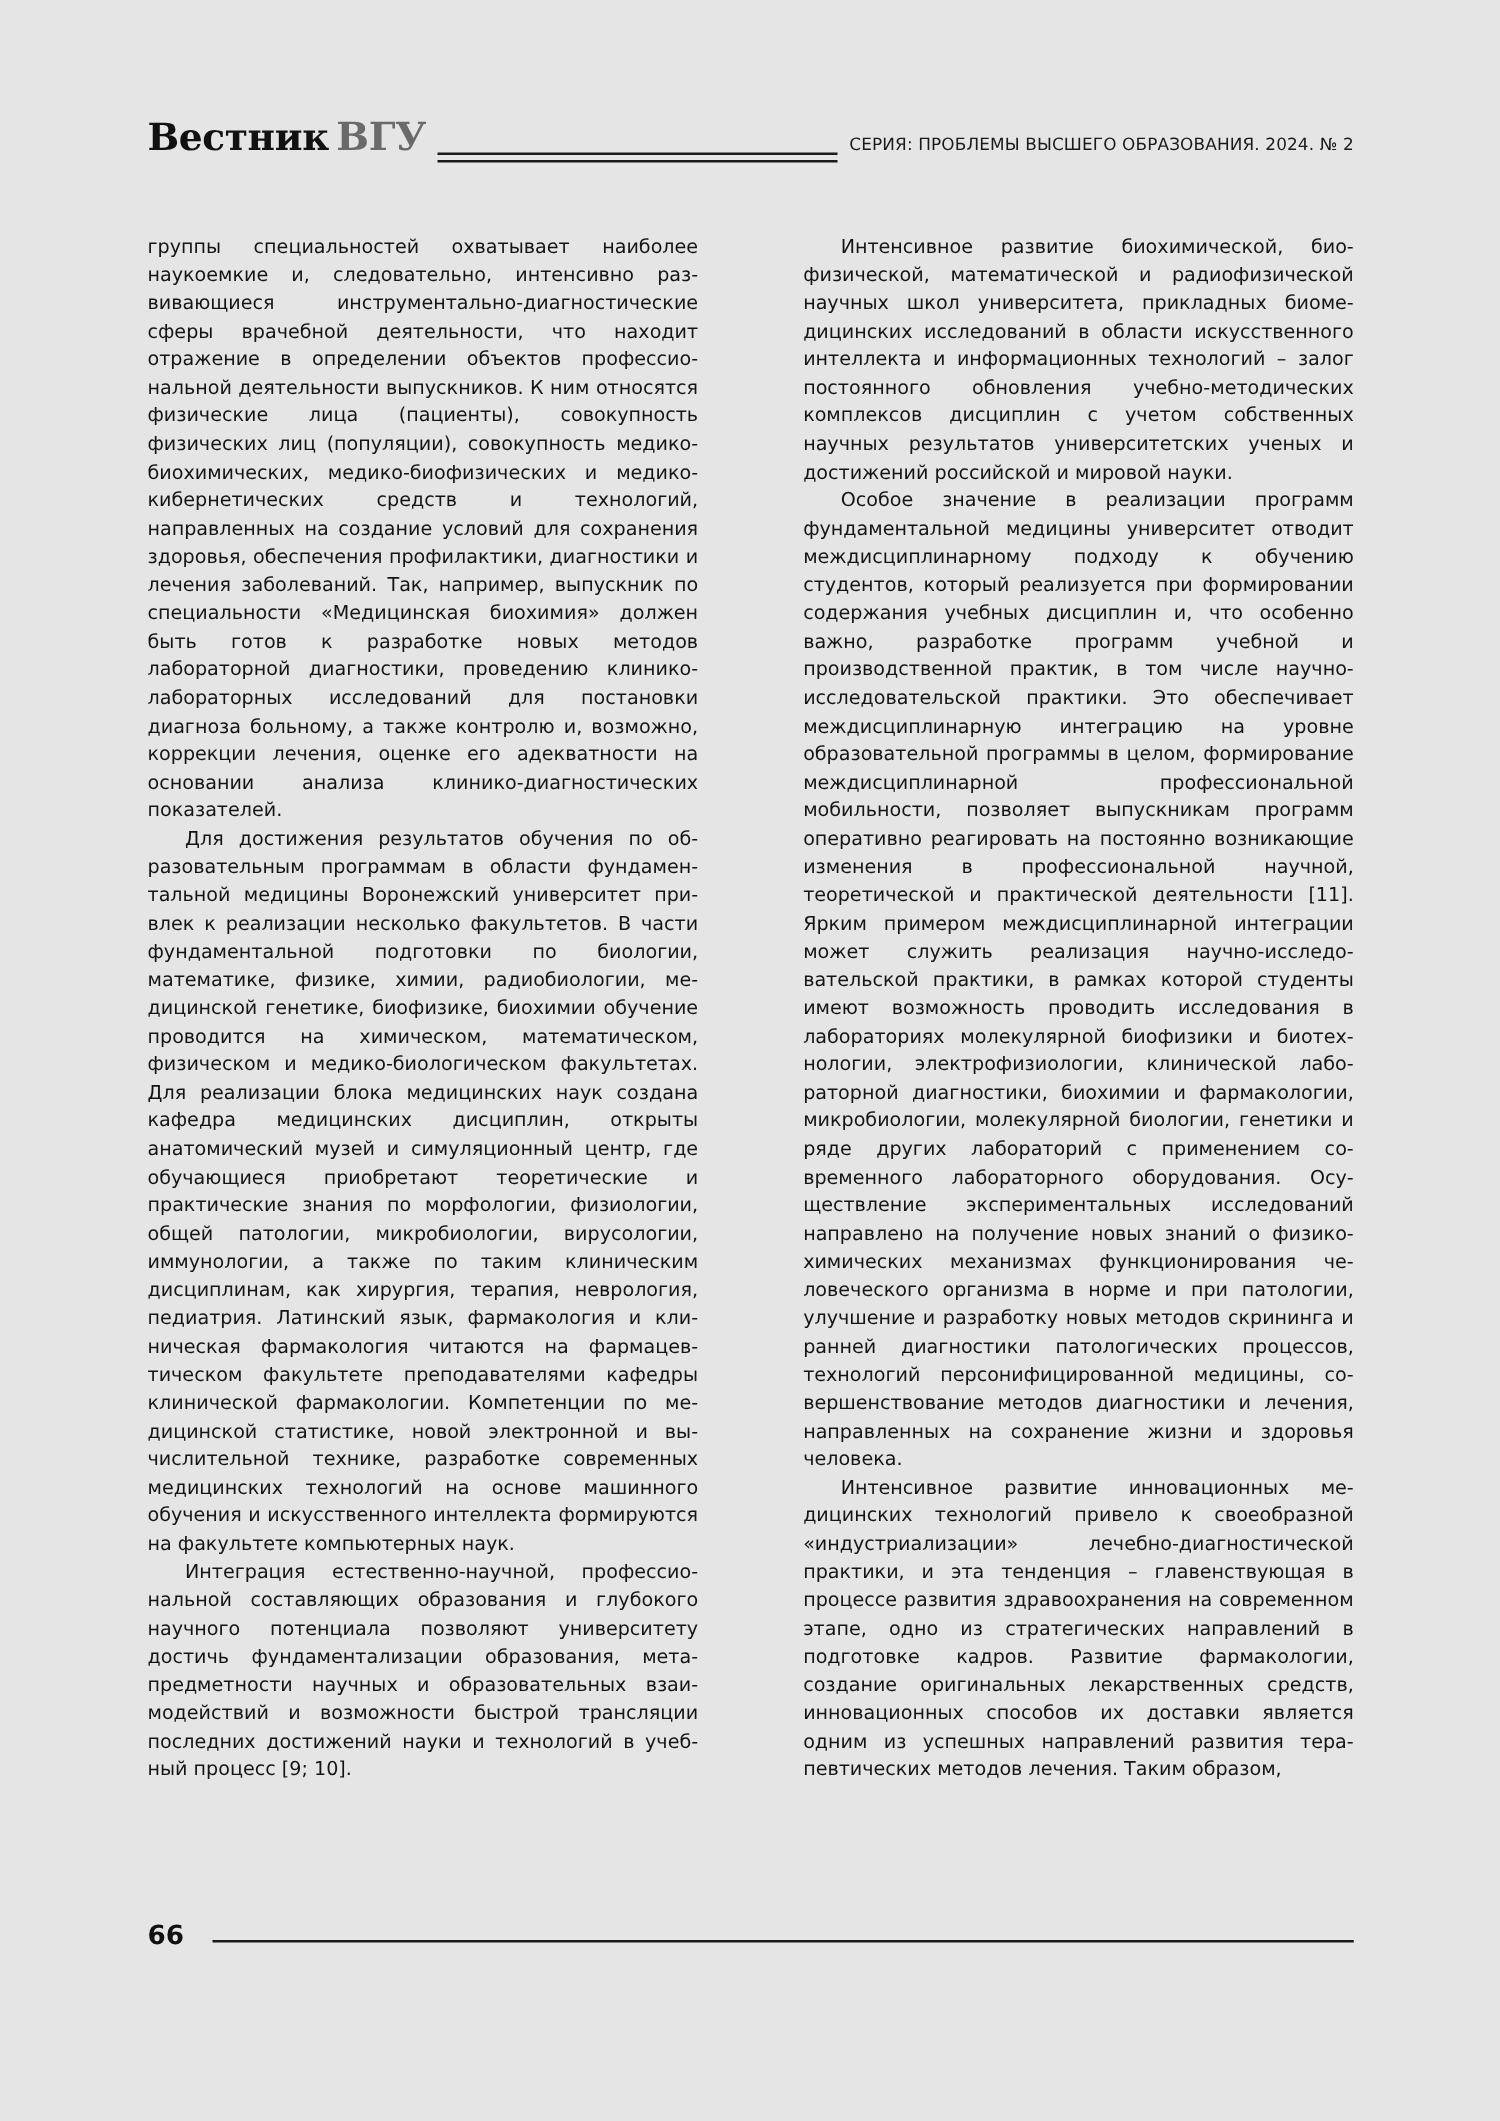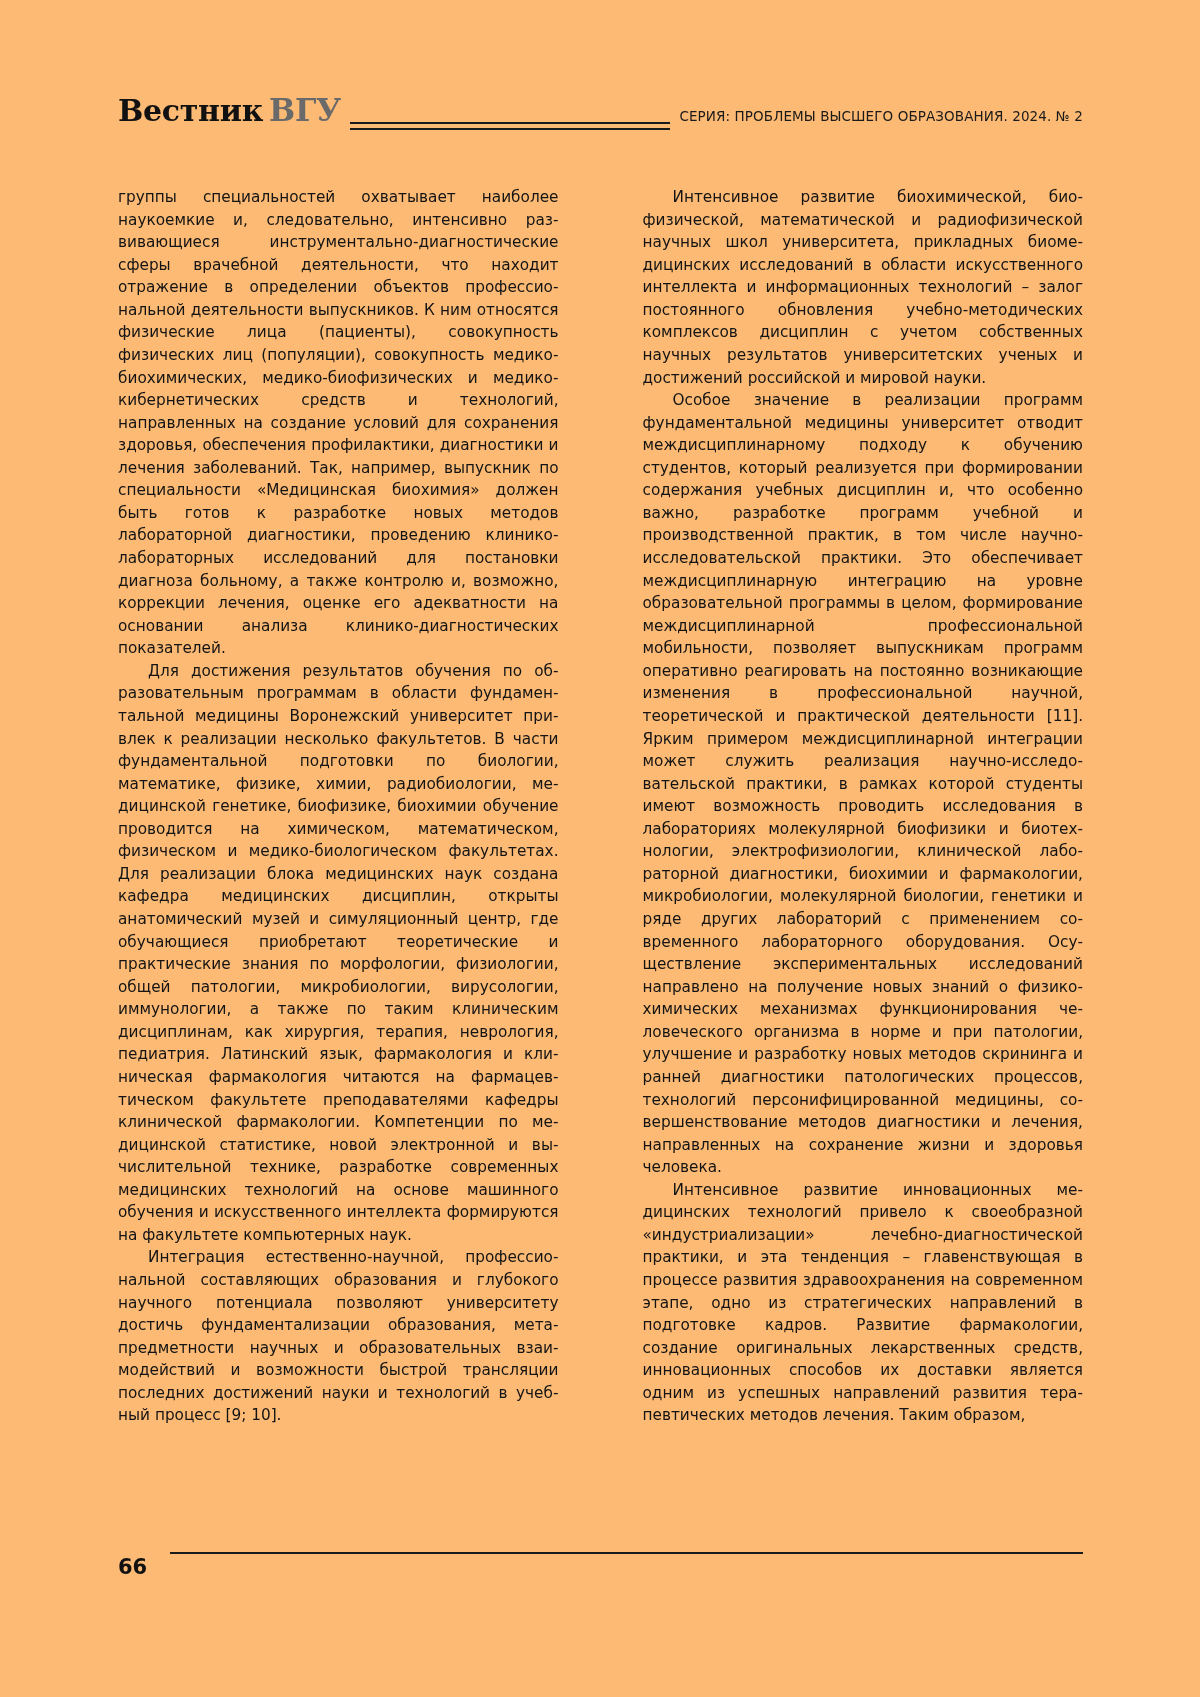--- a/index.html
+++ b/index.html
@@ -4,21 +4,21 @@
 <style>
   html, body {
     margin: 0;
     padding: 0;
     background: #ffffff;
   }
   .page {
     position: relative;
     width: 1200px;
     height: 1697px;
-    background: #fdba74;
+    background: #e5e5e5;
     font-family: "DejaVu Sans", sans-serif;
     color: #1a1a1a;
     box-sizing: border-box;
   }
   
   .header {
     position: absolute;
     left: 118px;
     top: 92px;
     width: 965px;
@@ -94,21 +94,20 @@
     height: 30px;
   }
   .page-number {
     position: absolute;
     left: 0;
     top: 0;
     font-family: "DejaVu Sans", sans-serif;
     font-weight: bold;
     font-size: 21px;
     color: #111111;
-    margin-top: 19px;
   }
   .footer-rule {
     position: absolute;
     left: 52px;
     top: 16px;
     right: 0;
     height: 2px;
     background: #1a1a1a;
   }
 </style>

